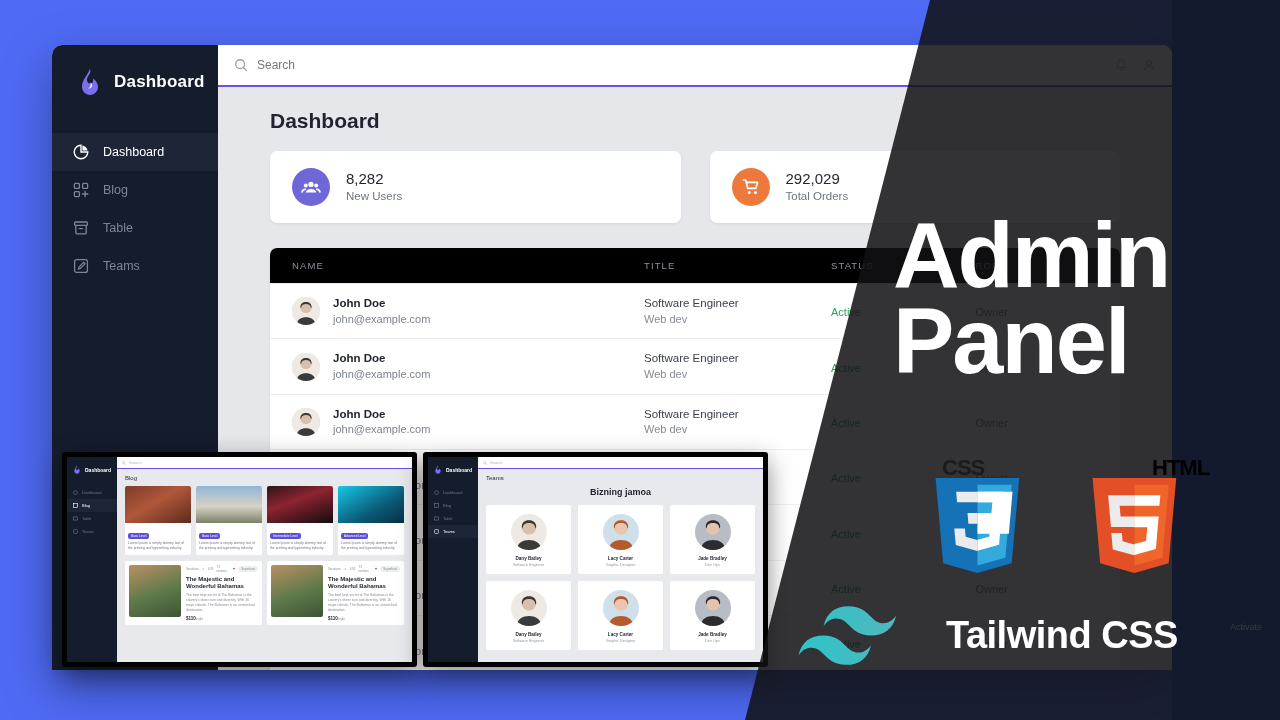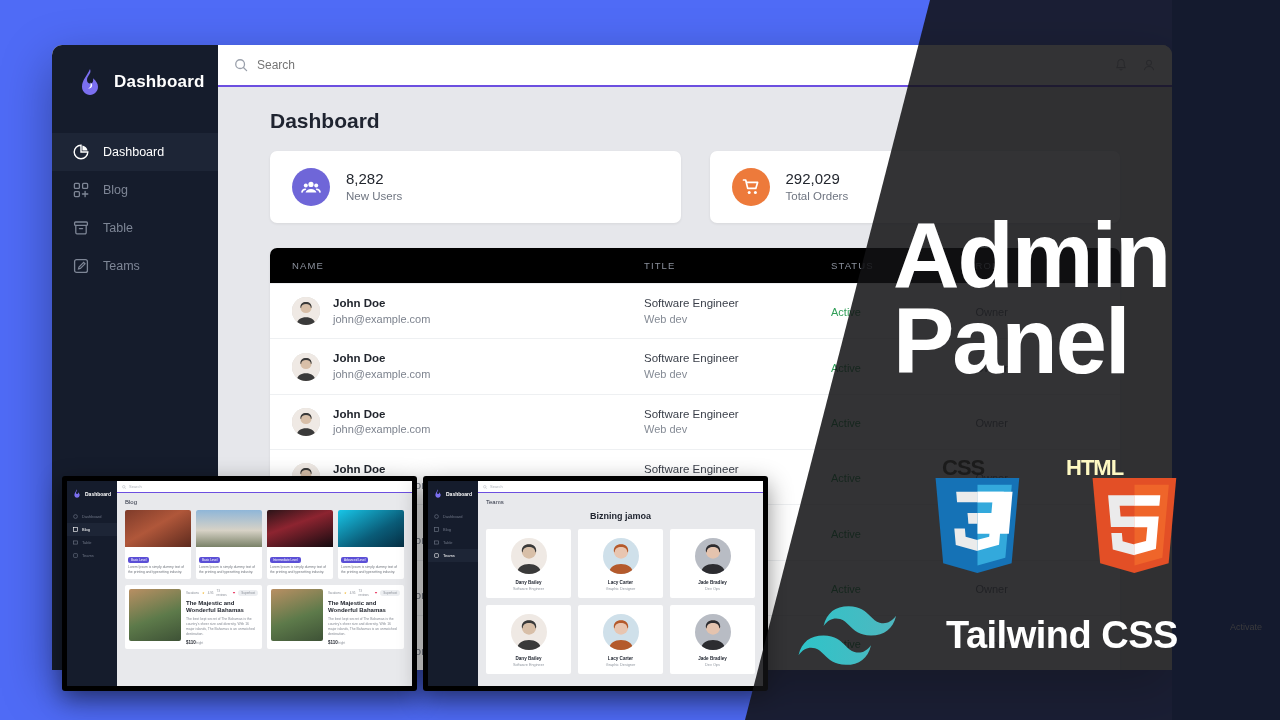--- a/index.html
+++ b/index.html
@@ -84,21 +84,21 @@
   .avatar { width:28px; height:28px; border-radius:50%; flex:0 0 28px; overflow:hidden; background:#d8d5d1; }
   .u-name { font-size:11.5px; font-weight:bold; color:#22262e; line-height:1.35; }
   .u-mail { font-size:11px; color:#7d838e; line-height:1.35; }
   .t-main { font-size:11.5px; color:#3a3f49; line-height:1.35; }
   .t-sub  { font-size:11px; color:#858b95; line-height:1.35; }
   .status { font-size:11px; color:#2f9e57; }
   .role   { font-size:11px; color:#777d88; }
 
   
   .thumb { position:absolute; background:#000; border-radius:3px; overflow:hidden;
-           box-shadow:0 8px 24px rgba(0,0,0,.45);margin-top:24px; }
+           box-shadow:0 8px 24px rgba(0,0,0,.45); }
   .thumb-inner { position:absolute; inset:5px; background:#fff; display:flex; overflow:hidden; }
   .tb-side { background:#151c2c; color:#fff; flex:0 0 50px; }
   .tb-brand { display:flex; align-items:center; gap:4px; padding:8px 0 8px 6px; }
   .tb-brand-logo { width:8px; height:9px; }
   .tb-brand-t { font-size:5px; font-weight:bold; }
   .tb-nav { margin-top:4px; }
   .tb-nav-i { display:flex; align-items:center; gap:4px; padding:4px 0 4px 6px;
               font-size:4px; color:#7b8header; color:#6f7686; }
   .tb-nav-i.on { background:#1d2536; color:#fff; }
   .tb-nav-i svg { width:5px; height:5px; }
@@ -148,22 +148,22 @@
   .promo { position:absolute; inset:0; }
   .promo-title {
     position:absolute; left:893px; top:213px; width:400px;
     color:#fff; font-size:92px; font-weight:bold; line-height:.93;
     letter-spacing:-2px;
   }
   .logo-css { position:absolute; left:930px; top:478px; width:95px; }
   .logo-html{ position:absolute; left:1087px; top:478px; width:95px; }
   .logo-lbl-css  { position:absolute; left:942px; top:455px; font-size:22px;
                    font-weight:bold; color:#1b1b1b; letter-spacing:-1px; }
-  .logo-lbl-html { position:absolute; left:1066px; top:455px; font-size:22px;
-                   font-weight:bold; color:#fef9c3; letter-spacing:-1px; }
+  .logo-lbl-html { position:absolute; left:1152px; top:455px; font-size:22px;
+                   font-weight:bold; color:#000000; letter-spacing:-1px; }
   .tw-row { position:absolute; left:795px; top:603px; display:flex; align-items:center; gap:16px; }
   .tw-logo { width:135px; height:64px; }
   .tw-text { color:#fff; font-size:38px; font-weight:bold; letter-spacing:-.5px; }
   .activate { position:absolute; right:18px; top:622px; font-size:9px; color:#3b3b3d; }
 </style>
 </head>
 <body>
 
 <div id="stage">
 

